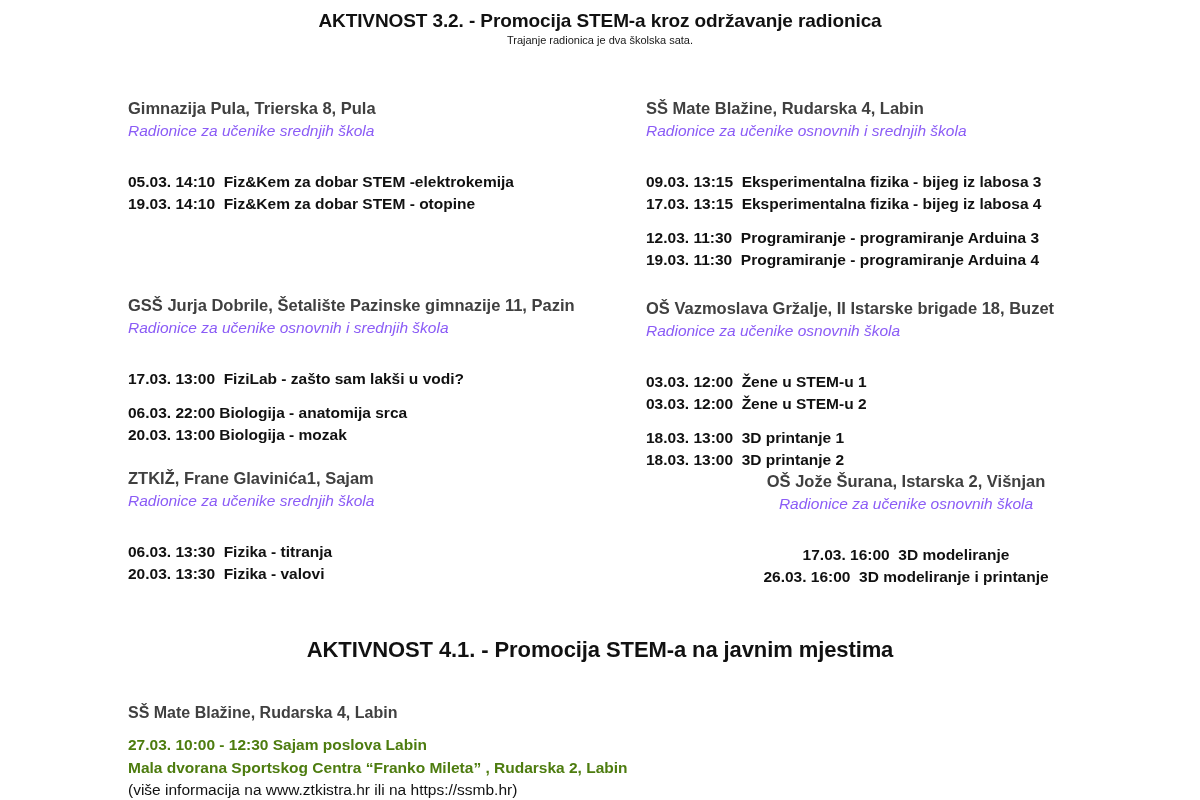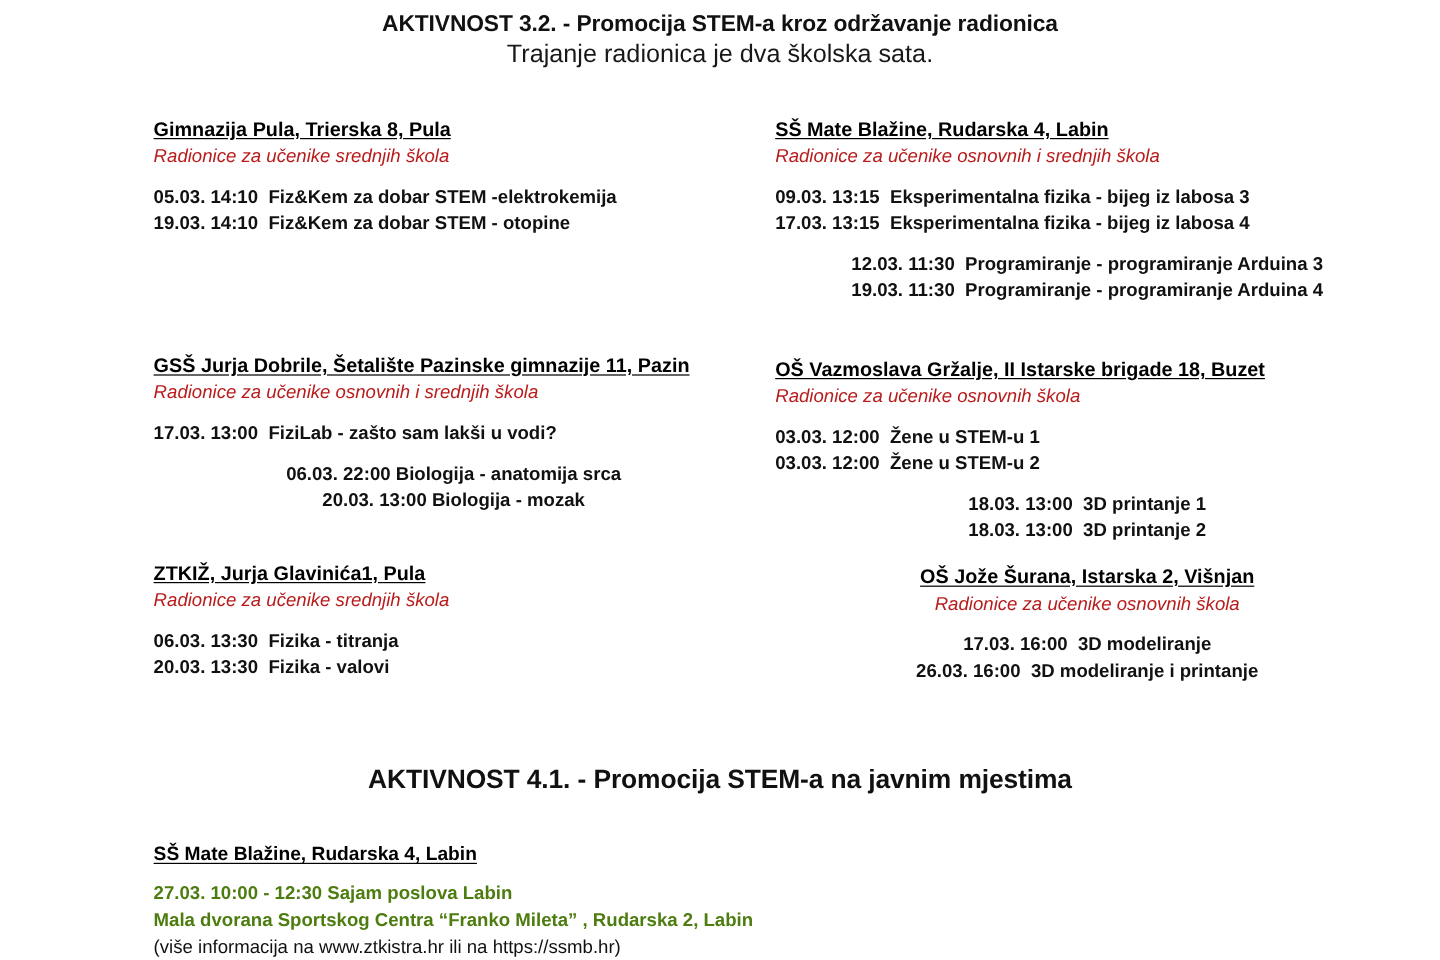--- a/index.html
+++ b/index.html
@@ -32,21 +32,21 @@
     font-weight: bold;
     letter-spacing: -0.1px;
     color: #111111;
   }
   .doc-subtitle {
     position: absolute;
     left: 0;
     top: 34px;
     width: 1200px;
     text-align: center;
-    font-size: 21px;
+    font-size: 11px;
     font-weight: normal;
     color: #181818;
   }
   .section-title {
     position: absolute;
     left: 0;
     top: 637px;
     width: 1200px;
     text-align: center;
     font-size: 22px;
@@ -69,40 +69,38 @@
     width: 520px;
   }
 
   
   .venue-block {
     margin-bottom: 0;
   }
   .venue-name {
     font-size: 16.5px;
     font-weight: bold;
-    text-decoration: underline;
     text-underline-offset: 2px;
-    color: #000000;
+    color: #404040;
     line-height: 1.32;
     white-space: nowrap;
   }
   .venue-audience {
     font-size: 15.5px;
     font-style: italic;
     font-weight: normal;
-    color: #b91c1c;
+    color: #8b5cf6;
     line-height: 1.36;
     white-space: nowrap;
   }
   .event-group {
-    margin-top: 13px;
+    margin-top: 30px;
   }
   .event-group + .event-group {
     margin-top: 12px;
-    text-align: center;
   }
   .event-line {
     font-size: 15.5px;
     font-weight: bold;
     color: #111111;
     line-height: 1.42;
     white-space: pre;
   }
 
   
@@ -156,21 +154,21 @@
         <div class="venue-audience">Radionice za učenike osnovnih i srednjih škola</div>
         <div class="event-group">
           <div class="event-line">17.03. 13:00  FiziLab - zašto sam lakši u vodi?</div>
         </div>
         <div class="event-group">
           <div class="event-line">06.03. 22:00 Biologija - anatomija srca</div>
           <div class="event-line">20.03. 13:00 Biologija - mozak</div>
         </div>
       </div>
       <div class="venue-block" style="position: absolute; left: 0px; top: 370px; width: 100%;">
-        <div class="venue-name">ZTKIŽ, Jurja Glavinića1, Pula</div>
+        <div class="venue-name">ZTKIŽ, Frane Glavinića1, Sajam</div>
         <div class="venue-audience">Radionice za učenike srednjih škola</div>
         <div class="event-group">
           <div class="event-line">06.03. 13:30  Fizika - titranja</div>
           <div class="event-line">20.03. 13:30  Fizika - valovi</div>
         </div>
       </div>
     </div>
   <div class="col-right" id="col-right">
       <div class="venue-block" style="position: absolute; left: 0px; top: 0px; width: 100%;">
         <div class="venue-name">SŠ Mate Blažine, Rudarska 4, Labin</div>

